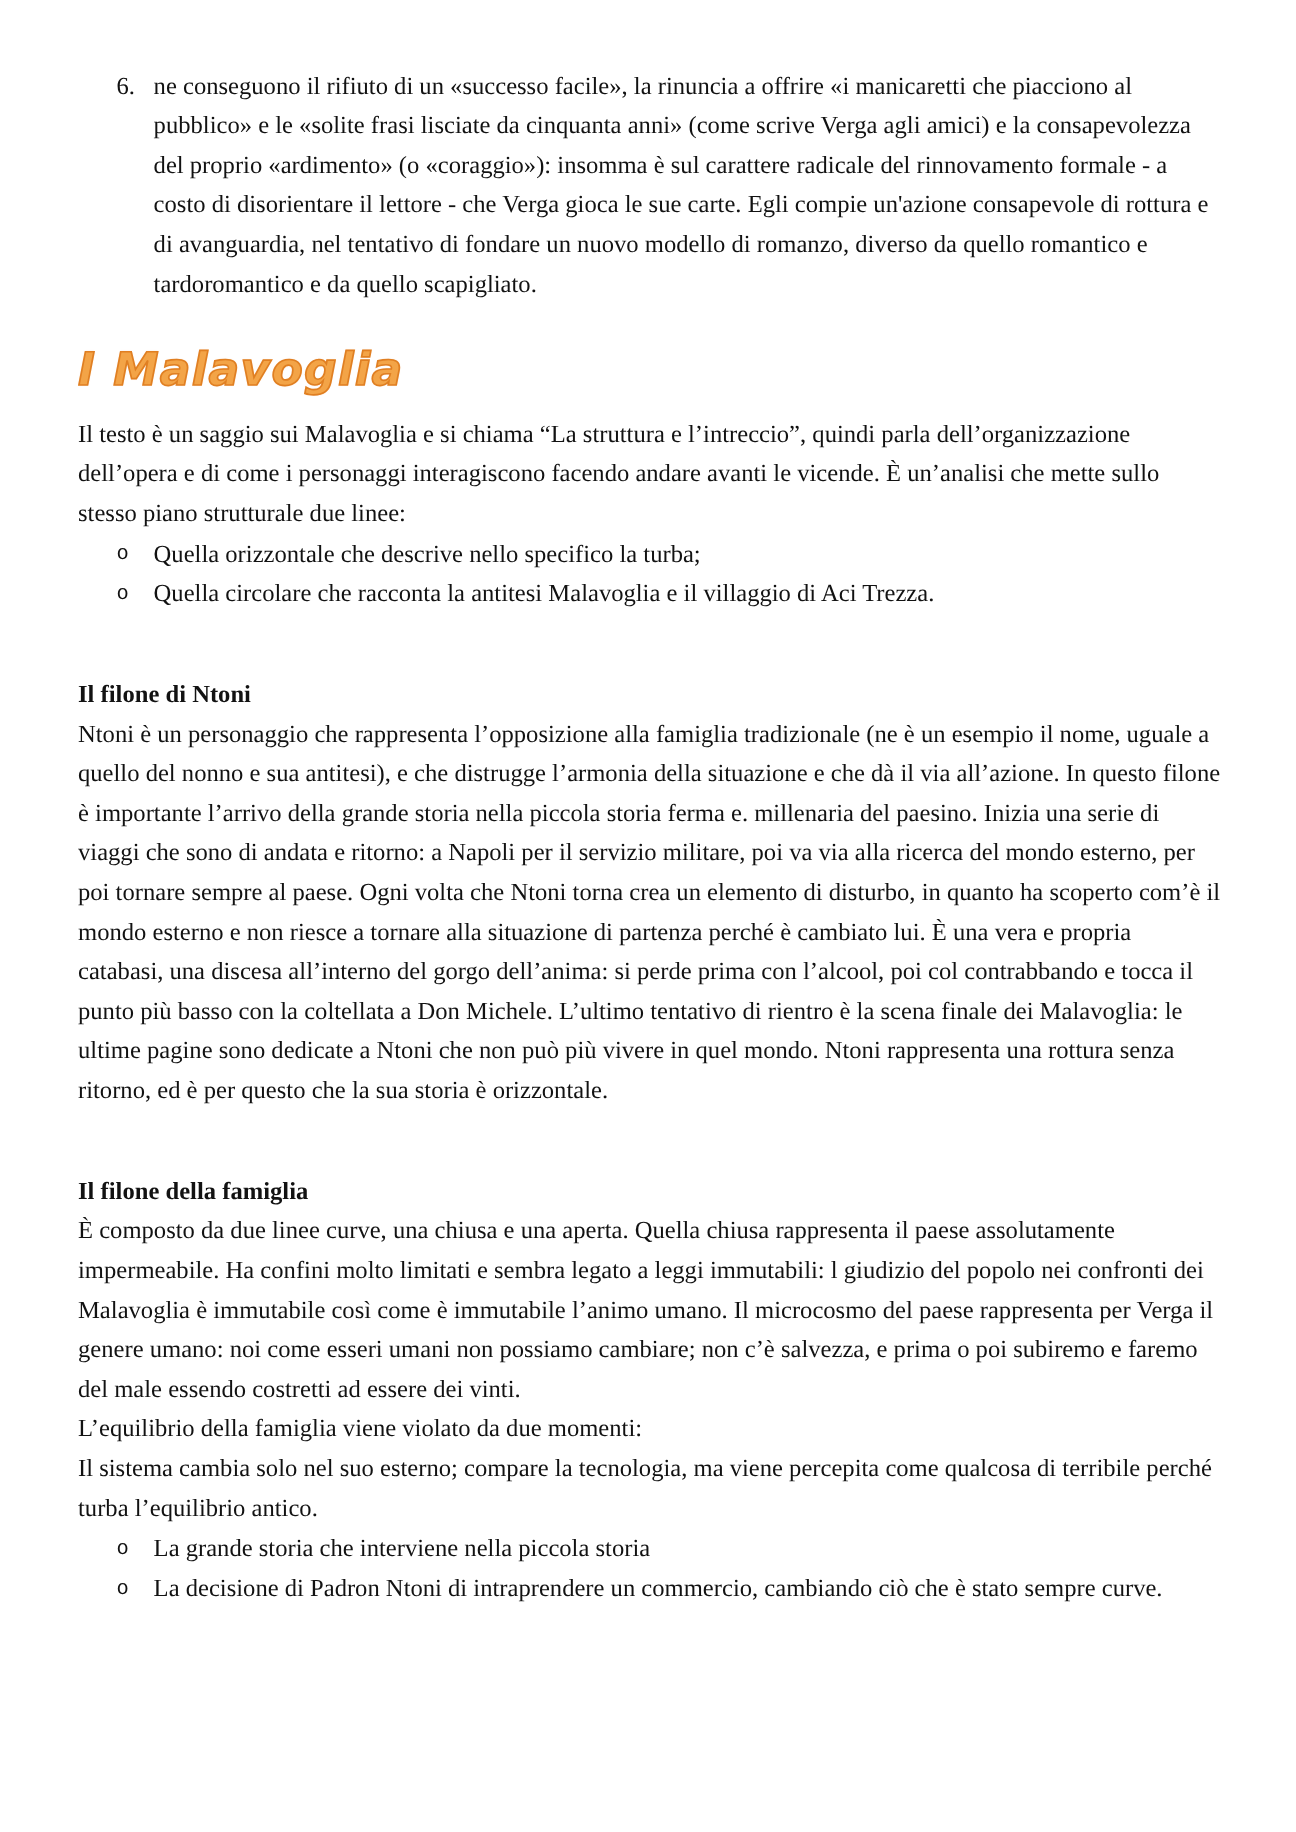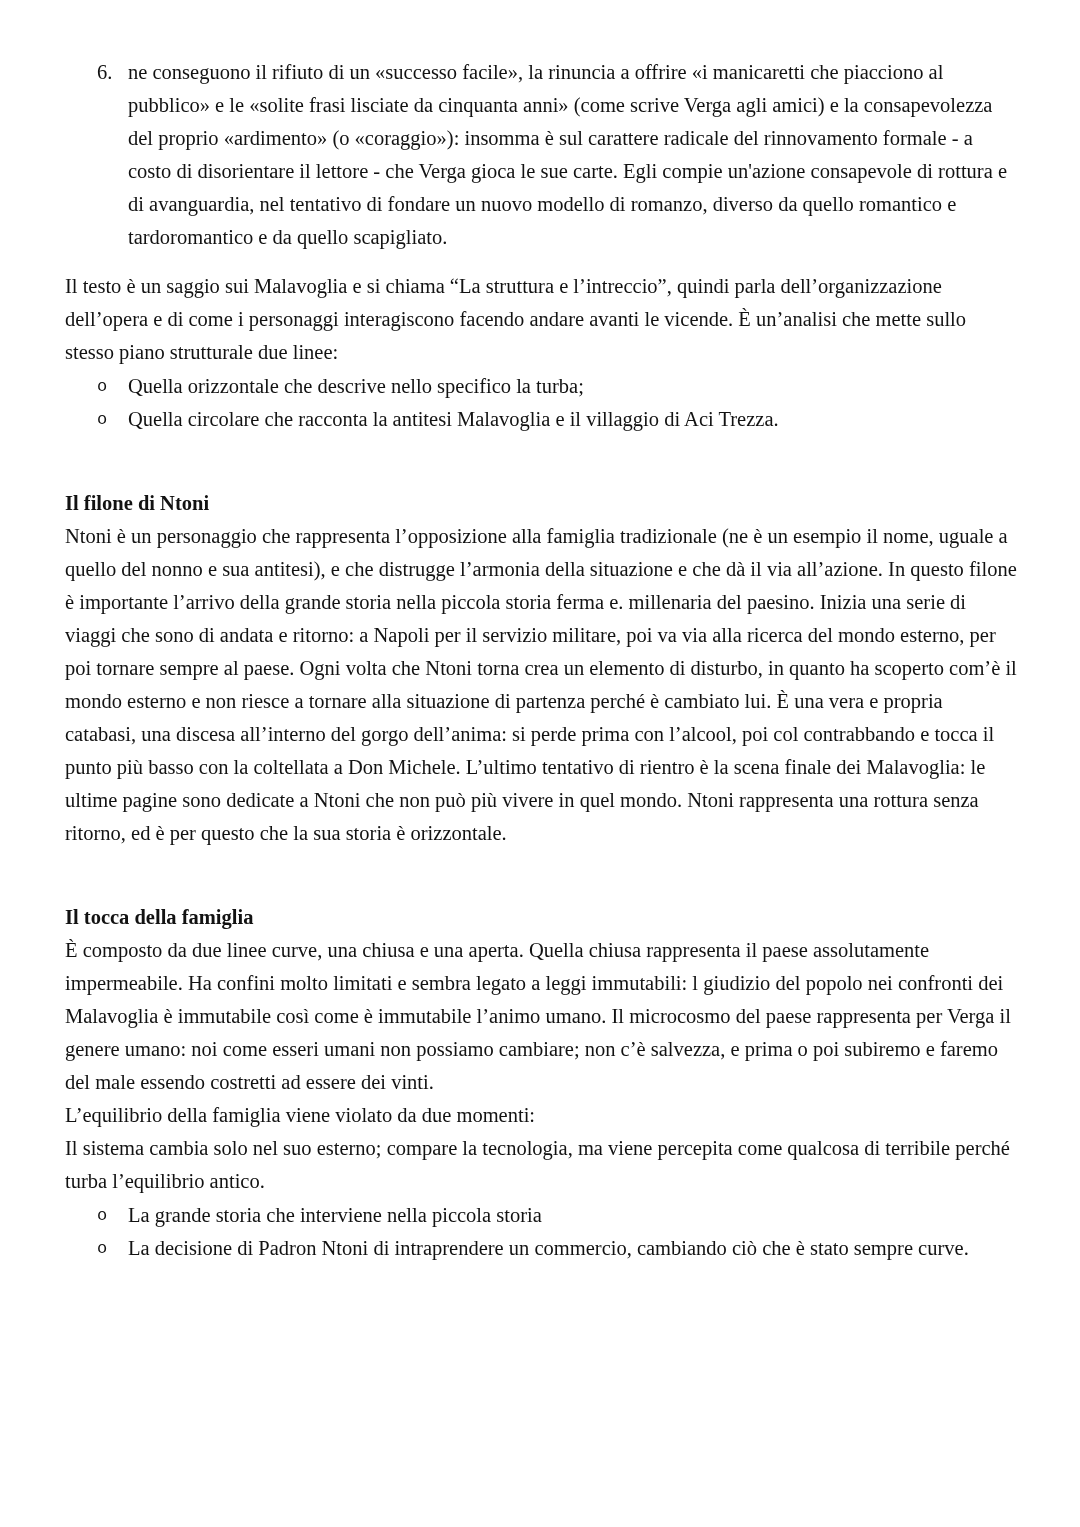--- a/index.html
+++ b/index.html
@@ -77,38 +77,39 @@
 </head>
 <body>
 
 <div class="page body-text">
 
   <div class="numbered-item">
     <span class="num">6.</span>
     <span class="item-text">ne conseguono il rifiuto di un «successo facile», la rinuncia a offrire «i manicaretti che piacciono al pubblico» e le «solite frasi lisciate da cinquanta anni» (come scrive Verga agli amici) e la consapevolezza del proprio «ardimento» (o «coraggio»): insomma è sul carattere radicale del rinnovamento formale - a costo di disorientare il lettore - che Verga gioca le sue carte. Egli compie un'azione consapevole di rottura e di avanguardia, nel tentativo di fondare un nuovo modello di romanzo, diverso da quello romantico e tardoromantico e da quello scapigliato.</span>
   </div>
 
+  <h1 class="script-heading">I Malavoglia</h1>
 
   <p class="para intro-para">Il testo è un saggio sui Malavoglia e si chiama “La struttura e l’intreccio”, quindi parla dell’organizzazione dell’opera e di come i personaggi interagiscono facendo andare avanti le vicende. È un’analisi che mette sullo stesso piano strutturale due linee:</p>
 
   <div class="o-list">
     <div class="o-item">
       <span class="marker">o</span>
       <span class="o-text">Quella orizzontale che descrive nello specifico la turba;</span>
     </div>
     <div class="o-item">
       <span class="marker">o</span>
       <span class="o-text">Quella circolare che racconta la antitesi Malavoglia e il villaggio di Aci Trezza.</span>
     </div>
   </div>
 
   <h2 class="sub-heading" style="font-size: inherit;">Il filone di Ntoni</h2>
   <p class="para">Ntoni è un personaggio che rappresenta l’opposizione alla famiglia tradizionale (ne è un esempio il nome, uguale a quello del nonno e sua antitesi), e che distrugge l’armonia della situazione e che dà il via all’azione. In questo filone è importante l’arrivo della grande storia nella piccola storia ferma e. millenaria del paesino. Inizia una serie di viaggi che sono di andata e ritorno: a Napoli per il servizio militare, poi va via alla ricerca del mondo esterno, per poi tornare sempre al paese. Ogni volta che Ntoni torna crea un elemento di disturbo, in quanto ha scoperto com’è il mondo esterno e non riesce a tornare alla situazione di partenza perché è cambiato lui. È una vera e propria catabasi, una discesa all’interno del gorgo dell’anima: si perde prima con l’alcool, poi col contrabbando e tocca il punto più basso con la coltellata a Don Michele. L’ultimo tentativo di rientro è la scena finale dei Malavoglia: le ultime pagine sono dedicate a Ntoni che non può più vivere in quel mondo. Ntoni rappresenta una rottura senza ritorno, ed è per questo che la sua storia è orizzontale.</p>
 
-  <h2 class="sub-heading" style="font-size: inherit;">Il tocca della famiglia</h2>
+  <h2 class="sub-heading" style="font-size: inherit;">Il filone della famiglia</h2>
   <p class="para">È composto da due linee curve, una chiusa e una aperta. Quella chiusa rappresenta il paese assolutamente impermeabile. Ha confini molto limitati e sembra legato a leggi immutabili: l giudizio del popolo nei confronti dei Malavoglia è immutabile così come è immutabile l’animo umano. Il microcosmo del paese rappresenta per Verga il genere umano: noi come esseri umani non possiamo cambiare; non c’è salvezza, e prima o poi subiremo e faremo del male essendo costretti ad essere dei vinti.</p>
   <p class="para">L’equilibrio della famiglia viene violato da due momenti:</p>
   <p class="para">Il sistema cambia solo nel suo esterno; compare la tecnologia, ma viene percepita come qualcosa di terribile perché turba l’equilibrio antico.</p>
 
   <div class="o-list">
     <div class="o-item">
       <span class="marker">o</span>
       <span class="o-text">La grande storia che interviene nella piccola storia</span>
     </div>
     <div class="o-item">

